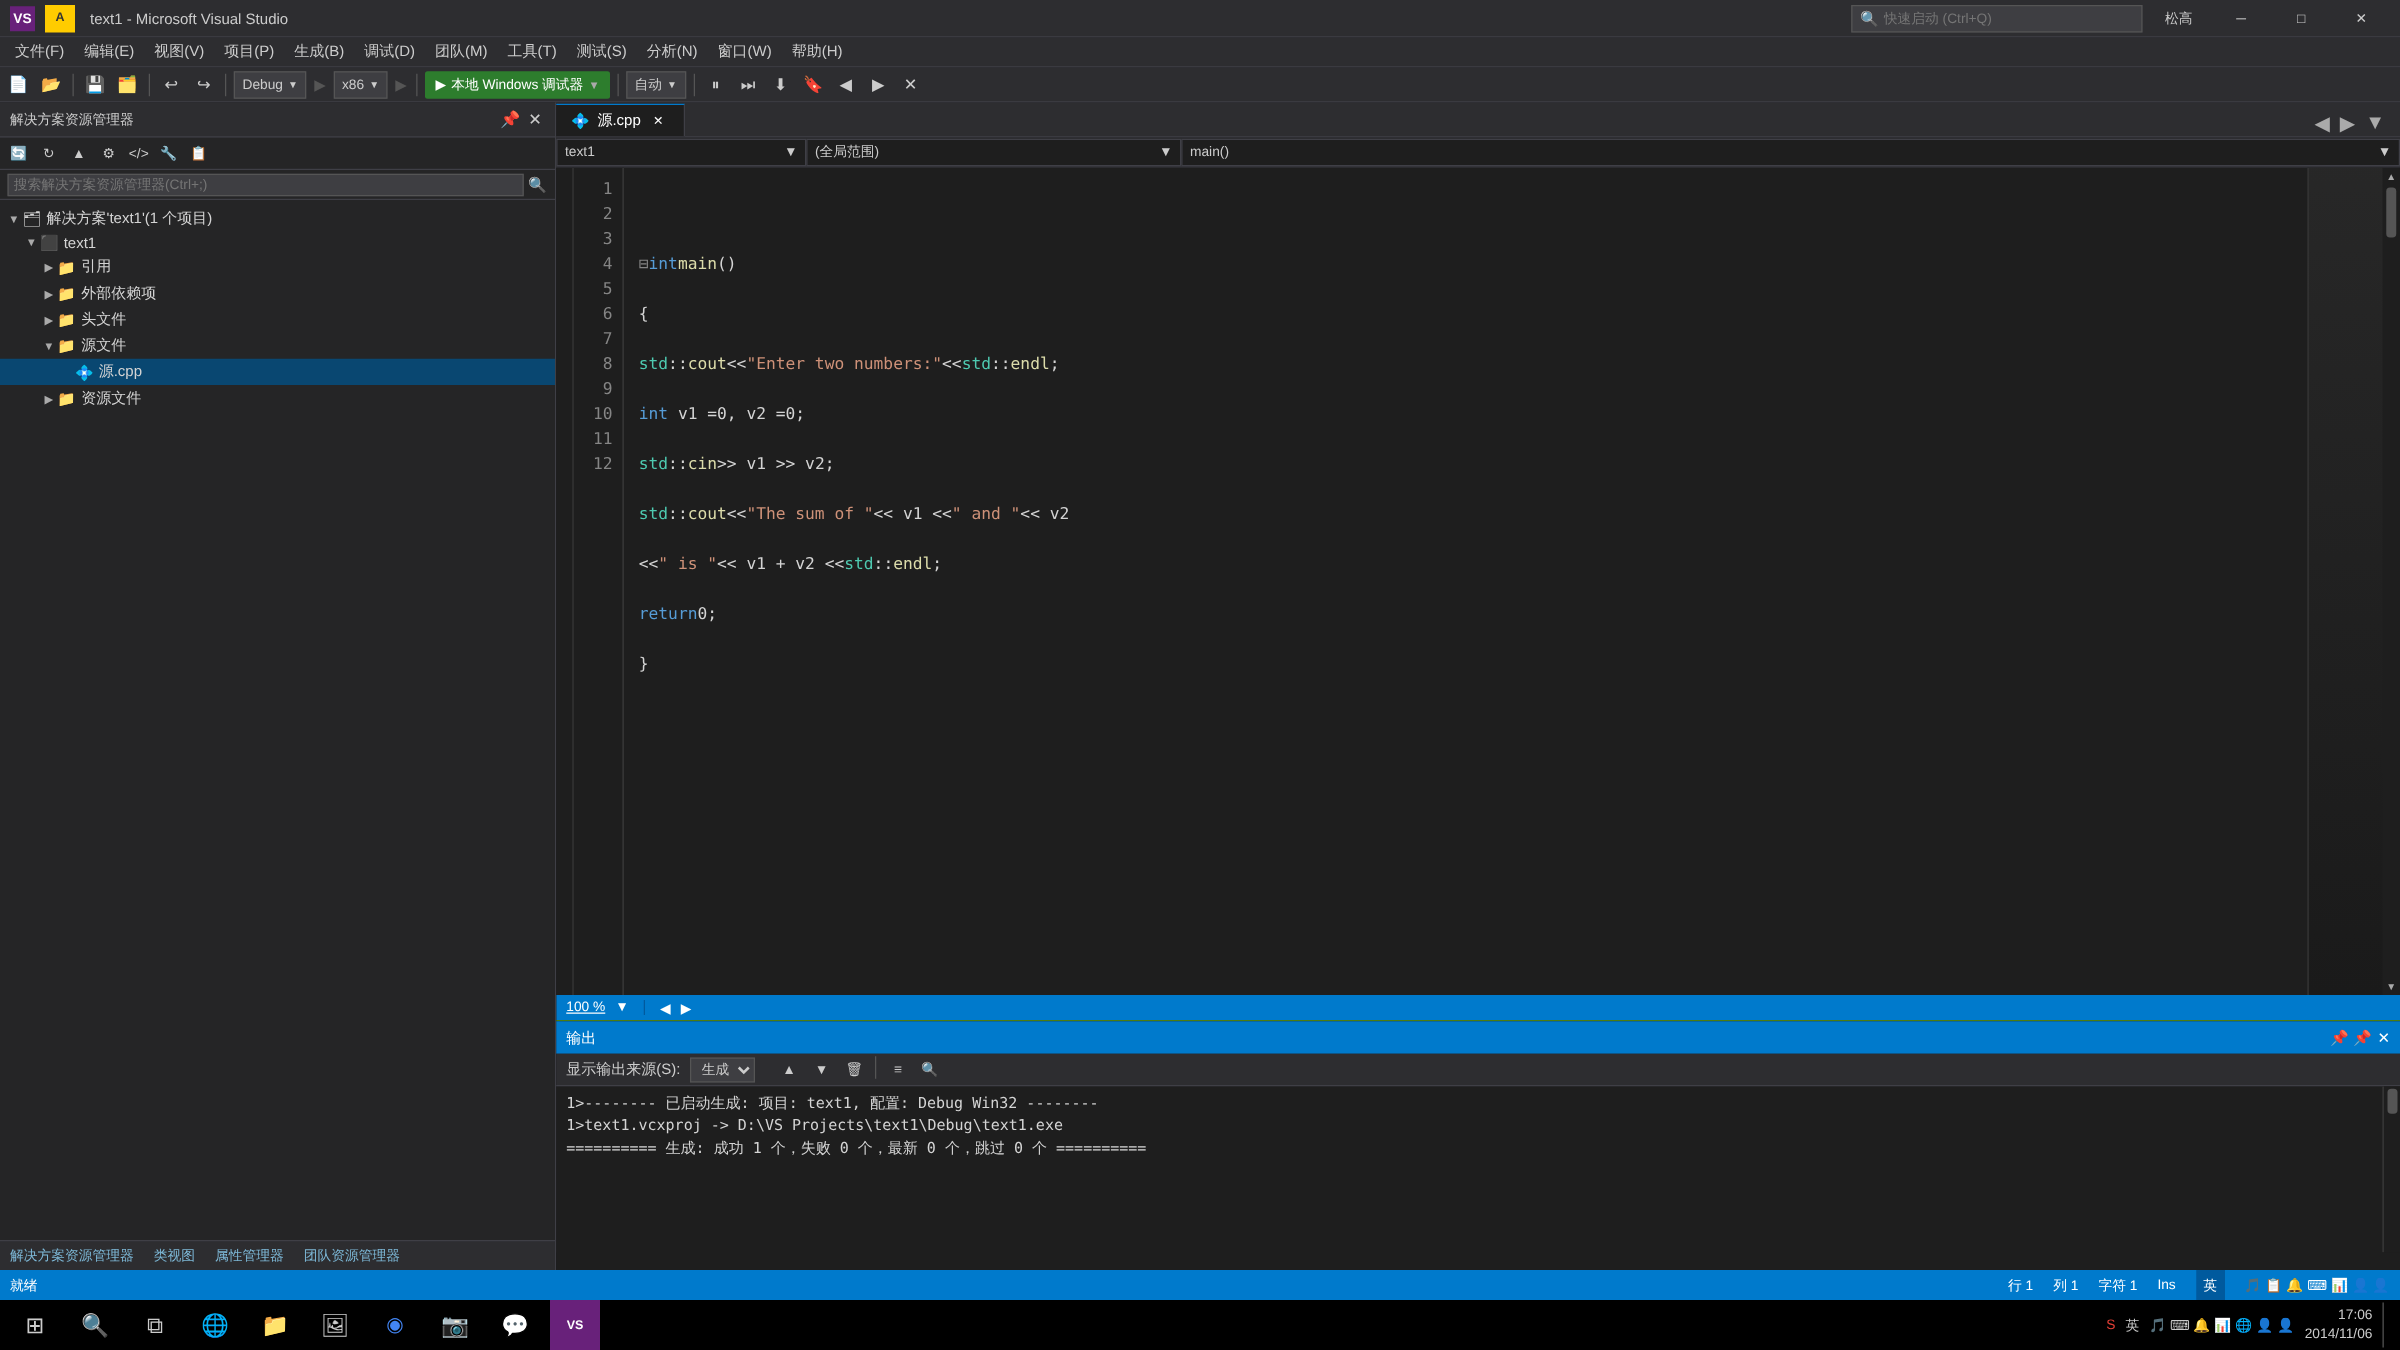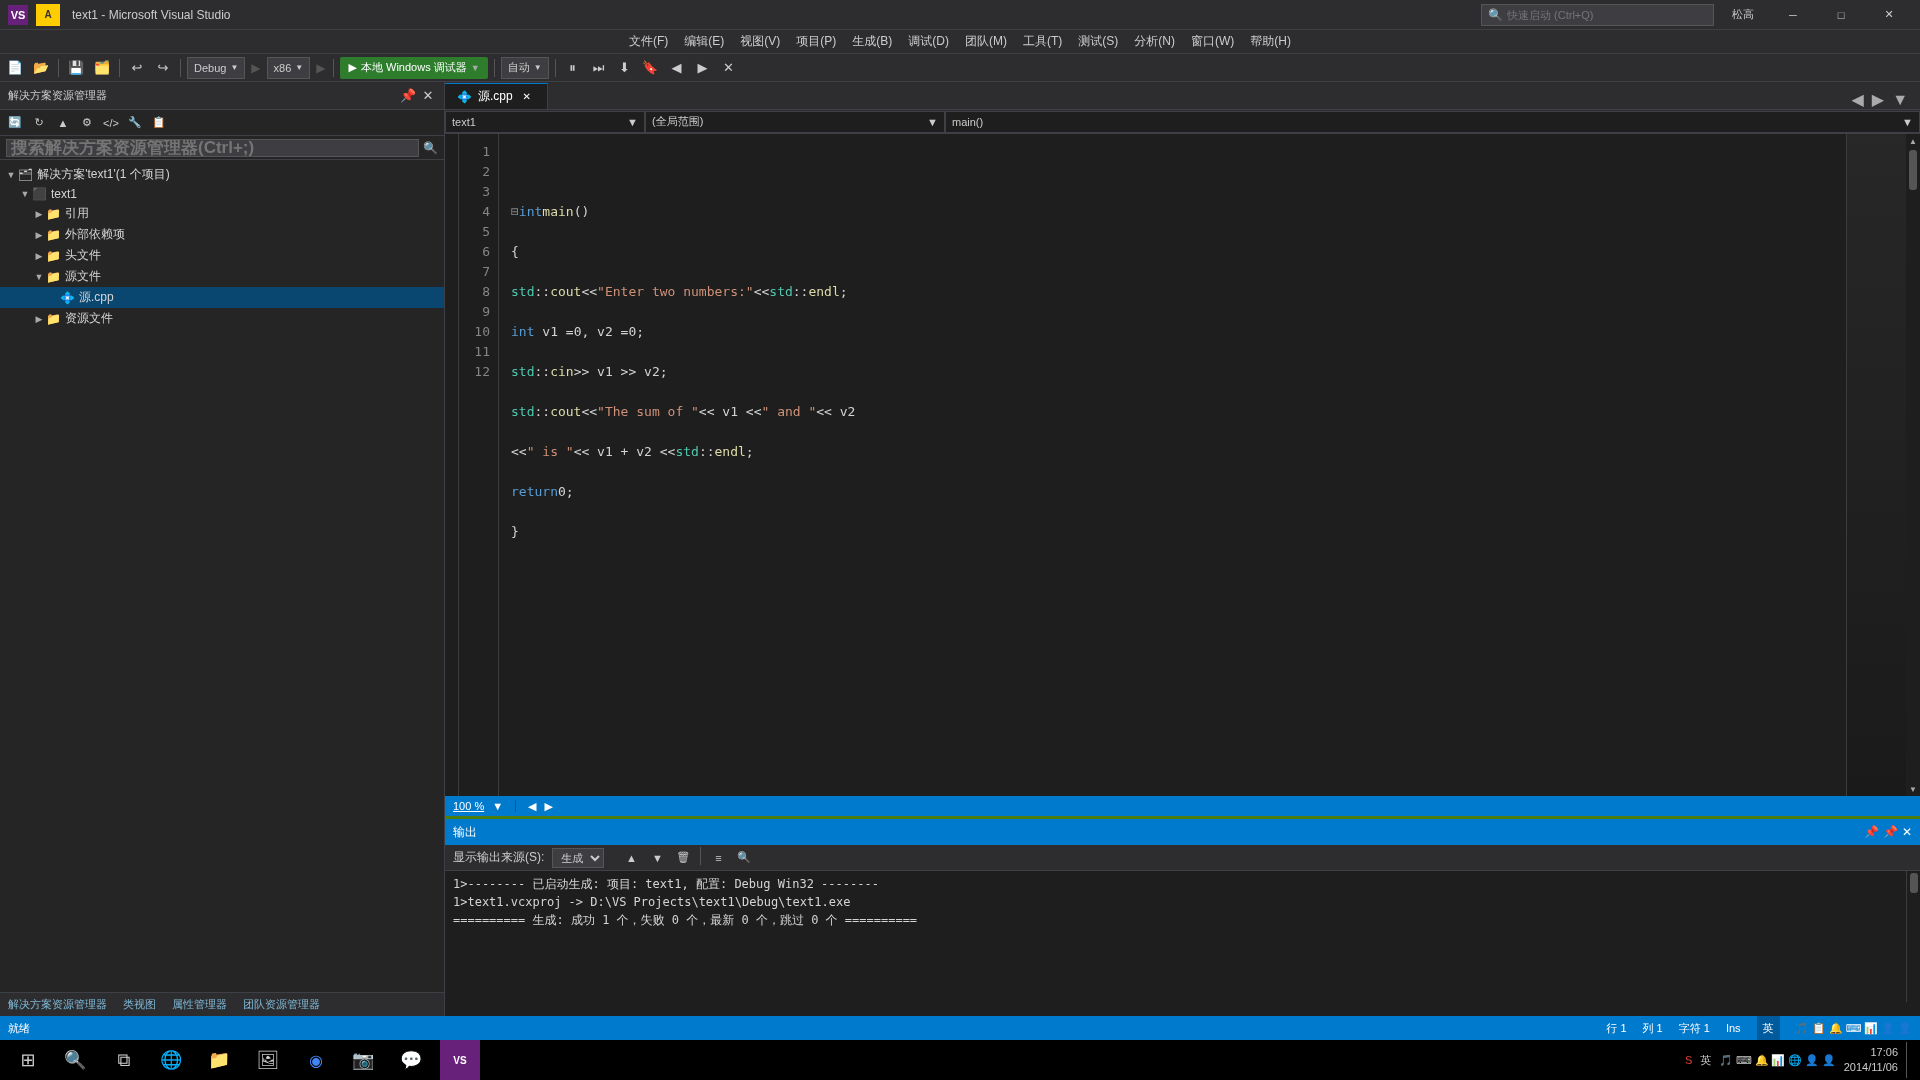--- a/index.html
+++ b/index.html
@@ -24,21 +24,20 @@
     .highlight-btn { background: #ffcc00; width: 24px; height: 22px; display: flex; align-items: center; justify-content: center; margin-right: 4px; }
 
     
     #menu-bar {
       height: 24px;
       background: #2d2d30;
       display: flex;
       align-items: center;
       padding: 0 4px;
       border-bottom: 1px solid #3f3f46;
-      justify-content: center;
     }
     #menu-bar .menu-item { padding: 2px 8px; cursor: pointer; color: #ccc; font-size: 12px; }
 
     
     #toolbar {
       height: 28px;
       background: #2d2d30;
       display: flex;
       align-items: center;
       padding: 0 4px;
@@ -65,21 +64,21 @@
       display: flex;
       align-items: center;
       padding: 0 8px;
       font-size: 11px;
       color: #ccc;
       border-bottom: 1px solid #3f3f46;
       justify-content: space-between;
     }
     #se-toolbar { height: 26px; display: flex; align-items: center; padding: 0 4px; border-bottom: 1px solid #3f3f46; gap: 2px; }
     #se-search { height: 24px; display: flex; align-items: center; padding: 0 6px; border-bottom: 1px solid #3f3f46; gap: 4px; }
-    #se-search input { flex: 1; background: #3e3e42; border: 1px solid #555; outline: none; color: #ccc; font-size: 17px; height: 18px; padding: 0 4px; font-weight: bold; }
+    #se-search input { flex: 1; background: #3e3e42; border: 1px solid #555; outline: none; color: #ccc; font-size: 11px; height: 18px; padding: 0 4px; }
     #se-tree { flex: 1; overflow: auto; padding: 4px 0; }
     .tree-item { display: flex; align-items: center; padding: 2px 4px; cursor: pointer; font-size: 12px; user-select: none; }
     .tree-item.selected { background: #094771; }
     .tree-icon { margin-right: 4px; }
     .expand-arrow { width: 14px; display: inline-flex; align-items: center; justify-content: center; font-size: 9px; color: #aaa; }
     #se-bottom { height: 24px; background: #2d2d30; display: flex; align-items: center; padding: 0 8px; gap: 16px; font-size: 11px; color: #7db8d7; border-top: 1px solid #3f3f46; cursor: pointer; }
 
     
     #editor-area {
       flex: 1;
@@ -108,21 +107,21 @@
     .cmt { color: #6a9955; }
     .pun { color: #d4d4d4; }
     .inc { color: #c586c0; }
     .typ { color: #4ec9b0; }
     #zoom-bar { height: 20px; background: #007acc; display: flex; align-items: center; padding: 0 8px; font-size: 11px; color: white; gap: 8px; }
 
     
     #output-panel {
       height: 200px;
       background: #1e1e1e;
-      border-top: 3px solid #4d7c0f;
+      border-top: 1px solid #4d7c0f;
       display: flex;
       flex-direction: column;
     }
     #output-header { height: 26px; background: #007acc; display: flex; align-items: center; padding: 0 8px; font-size: 12px; color: white; justify-content: space-between; }
     #output-toolbar { height: 26px; background: #2d2d30; display: flex; align-items: center; padding: 0 8px; gap: 8px; border-bottom: 1px solid #3f3f46; }
     #output-source-label { font-size: 12px; color: #ccc; }
     #output-source-select { height: 20px; background: #3e3e42; border: 1px solid #555; color: #ccc; font-size: 11px; padding: 0 4px; }
     #output-content { flex: 1; padding: 4px 8px; font-family: 'Consolas', monospace; font-size: 12px; color: #d4d4d4; overflow: auto; line-height: 18px; }
 
     

